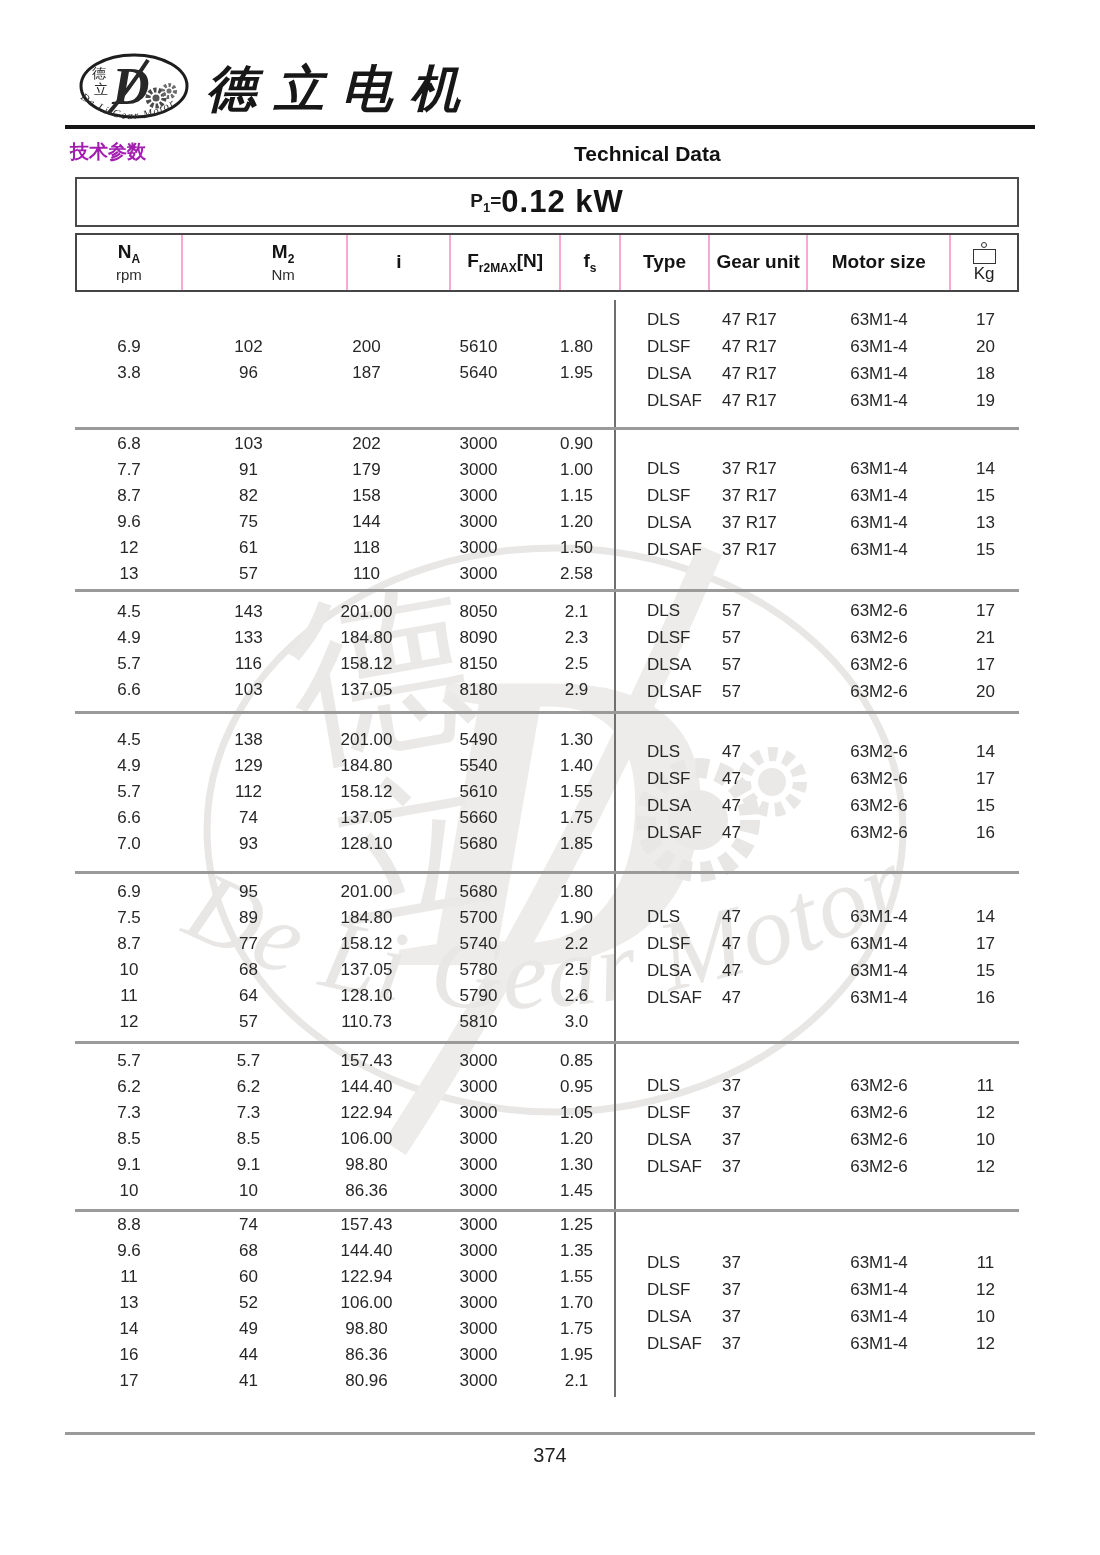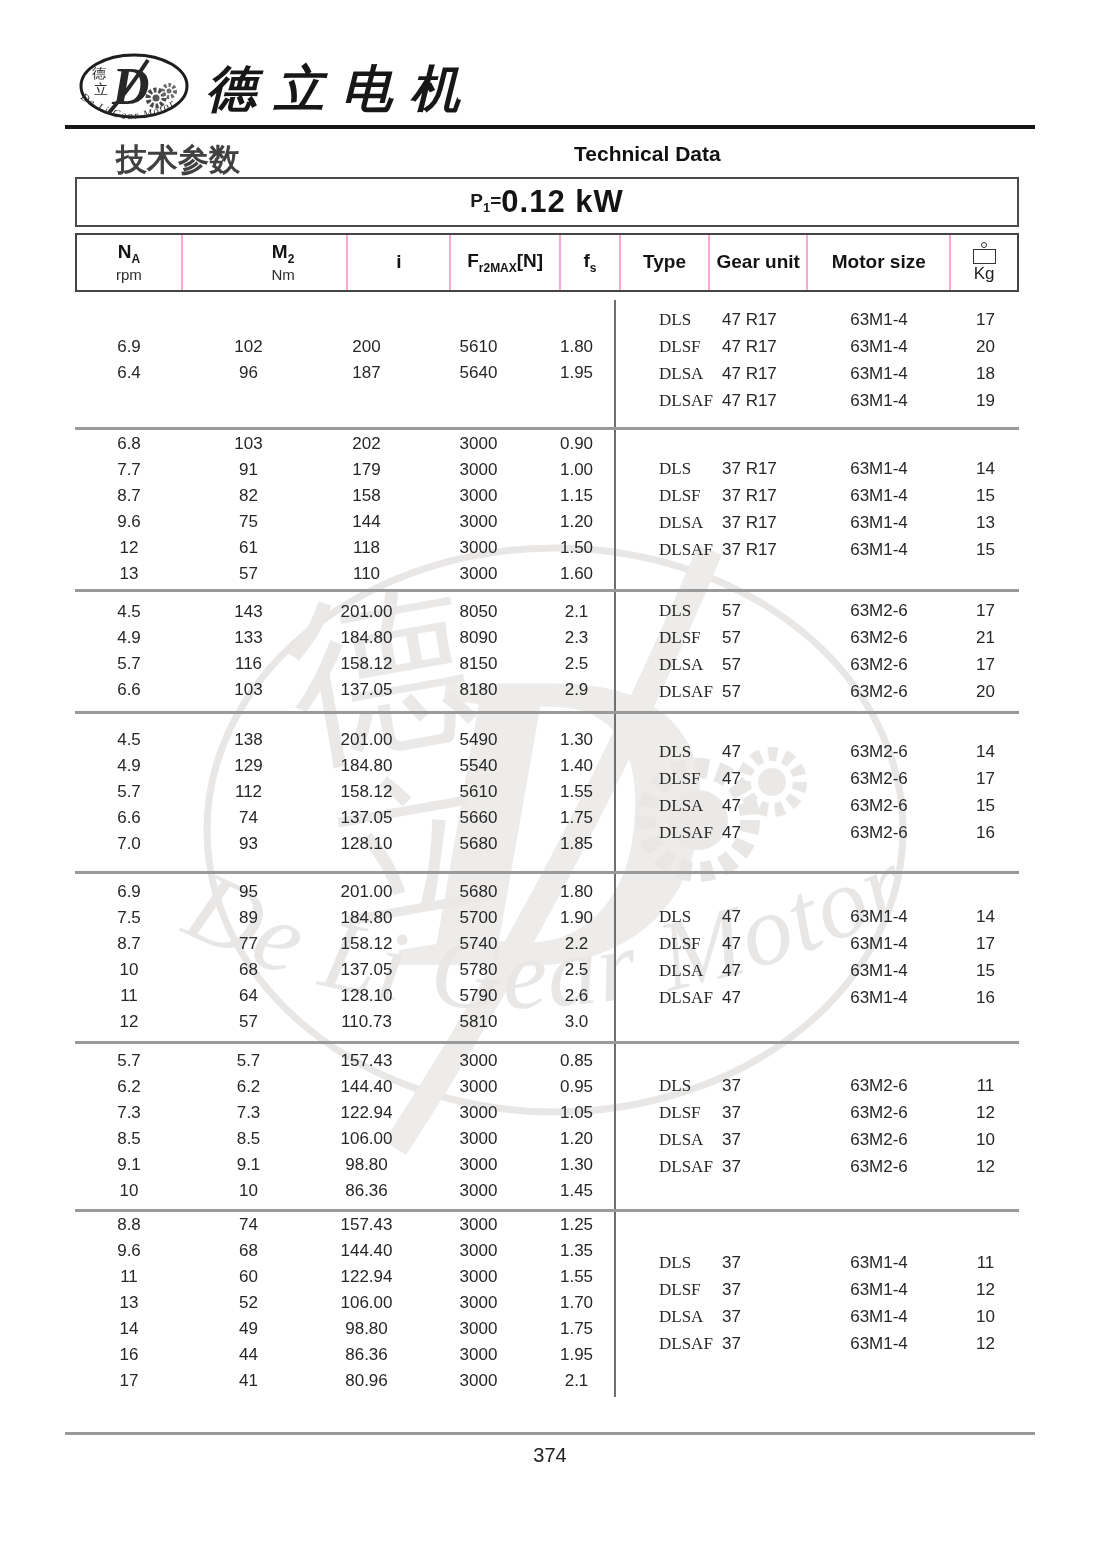--- a/index.html
+++ b/index.html
@@ -8,21 +8,21 @@
 
   
   .watermark{position:absolute;left:150px;top:500px;z-index:0;}
 
   
   .logo{position:absolute;left:70px;top:48px;z-index:2;}
   .brand{position:absolute;left:206px;top:56px;z-index:2;
          font-family:"Liberation Serif",serif;font-weight:bold;font-style:italic;
          font-size:50px;letter-spacing:18px;color:#171717;}
   .rule-top{position:absolute;left:65px;top:125px;width:970px;height:4px;background:#161616;z-index:2;}
-  .section-cn{position:absolute;left:70px;top:139px;font-size:31px;font-weight:bold;color:#404040;z-index:2;margin-left:46px;}
+  .section-cn{position:absolute;left:70px;top:139px;font-size:19px;font-weight:bold;color:#a21caf;z-index:2;}
   .section-en{position:absolute;left:574px;top:142px;font-size:21px;font-weight:bold;color:#111;z-index:2;}
 
   
   .title-box{position:absolute;left:75px;top:177px;width:944px;height:50px;border:2px solid #4a4a4a;
              box-sizing:border-box;display:flex;align-items:center;justify-content:center;z-index:2;background:transparent;}
   .p-label{font-weight:bold;font-size:19px;color:#1b1b1b;}
   .p-label sub{font-size:13px;}
   .p-value{font-weight:bold;font-size:31px;color:#141414;letter-spacing:1px;}
 
   
@@ -42,21 +42,21 @@
   
   .data-area{position:absolute;left:75px;top:292px;width:944px;height:1140px;z-index:1;}
   .vline{position:absolute;left:539px;top:8px;width:2px;height:1097px;background:#6f6f6f;}
   .sep{position:absolute;left:0;width:944px;height:3px;background:#9a9a9a;}
   .block{position:absolute;left:0;display:flex;}
   .lgroup{width:540px;display:grid;grid-template-columns:108px 131px 105px 119px 77px;
           grid-auto-rows:26px;align-content:center;}
   .rgroup{width:404px;display:grid;grid-template-columns:91px 100px 146px 67px;
           grid-auto-rows:27px;align-content:center;}
   .cell{font-size:17px;color:#272727;text-align:center;display:flex;align-items:center;justify-content:center;}
-  .cell.t{justify-content:flex-start;padding-left:44px;box-sizing:border-box;font-family:Liberation Serif, serif;}
+  .cell.t{justify-content:flex-start;padding-left:32px;box-sizing:border-box;}
   .cell.g{justify-content:flex-start;padding-left:16px;box-sizing:border-box;}
   .block.last .lgroup,.block.last .rgroup{padding-bottom:36px;}
 
   
   .rule-bottom{position:absolute;left:65px;top:1432px;width:970px;height:3px;background:#9a9a9a;z-index:2;}
   .page-num{position:absolute;left:0;top:1444px;width:1100px;text-align:center;font-size:20px;color:#222;z-index:2;}
 </style>
 </head>
 <body>
 
@@ -148,21 +148,21 @@
 
   <div class="data-area" id="data-area">
     <div class="vline"></div>
   <div class="block" style="top: 0px; height: 136px;">
         <div class="lgroup">
           <div class="cell">6.9</div>
           <div class="cell">102</div>
           <div class="cell">200</div>
           <div class="cell">5610</div>
           <div class="cell">1.80</div>
-          <div class="cell">6.4</div>
+          <div class="cell">3.8</div>
           <div class="cell">96</div>
           <div class="cell">187</div>
           <div class="cell">5640</div>
           <div class="cell">1.95</div>
         </div>
         <div class="rgroup">
           <div class="cell t">DLS</div>
           <div class="cell g">47 R17</div>
           <div class="cell m">63M1-4</div>
           <div class="cell k">17</div>
@@ -205,21 +205,21 @@
           <div class="cell">1.20</div>
           <div class="cell">12</div>
           <div class="cell">61</div>
           <div class="cell">118</div>
           <div class="cell">3000</div>
           <div class="cell">1.50</div>
           <div class="cell">13</div>
           <div class="cell">57</div>
           <div class="cell">110</div>
           <div class="cell">3000</div>
-          <div class="cell">1.60</div>
+          <div class="cell">2.58</div>
         </div>
         <div class="rgroup">
           <div class="cell t">DLS</div>
           <div class="cell g">37 R17</div>
           <div class="cell m">63M1-4</div>
           <div class="cell k">14</div>
           <div class="cell t">DLSF</div>
           <div class="cell g">37 R17</div>
           <div class="cell m">63M1-4</div>
           <div class="cell k">15</div>

